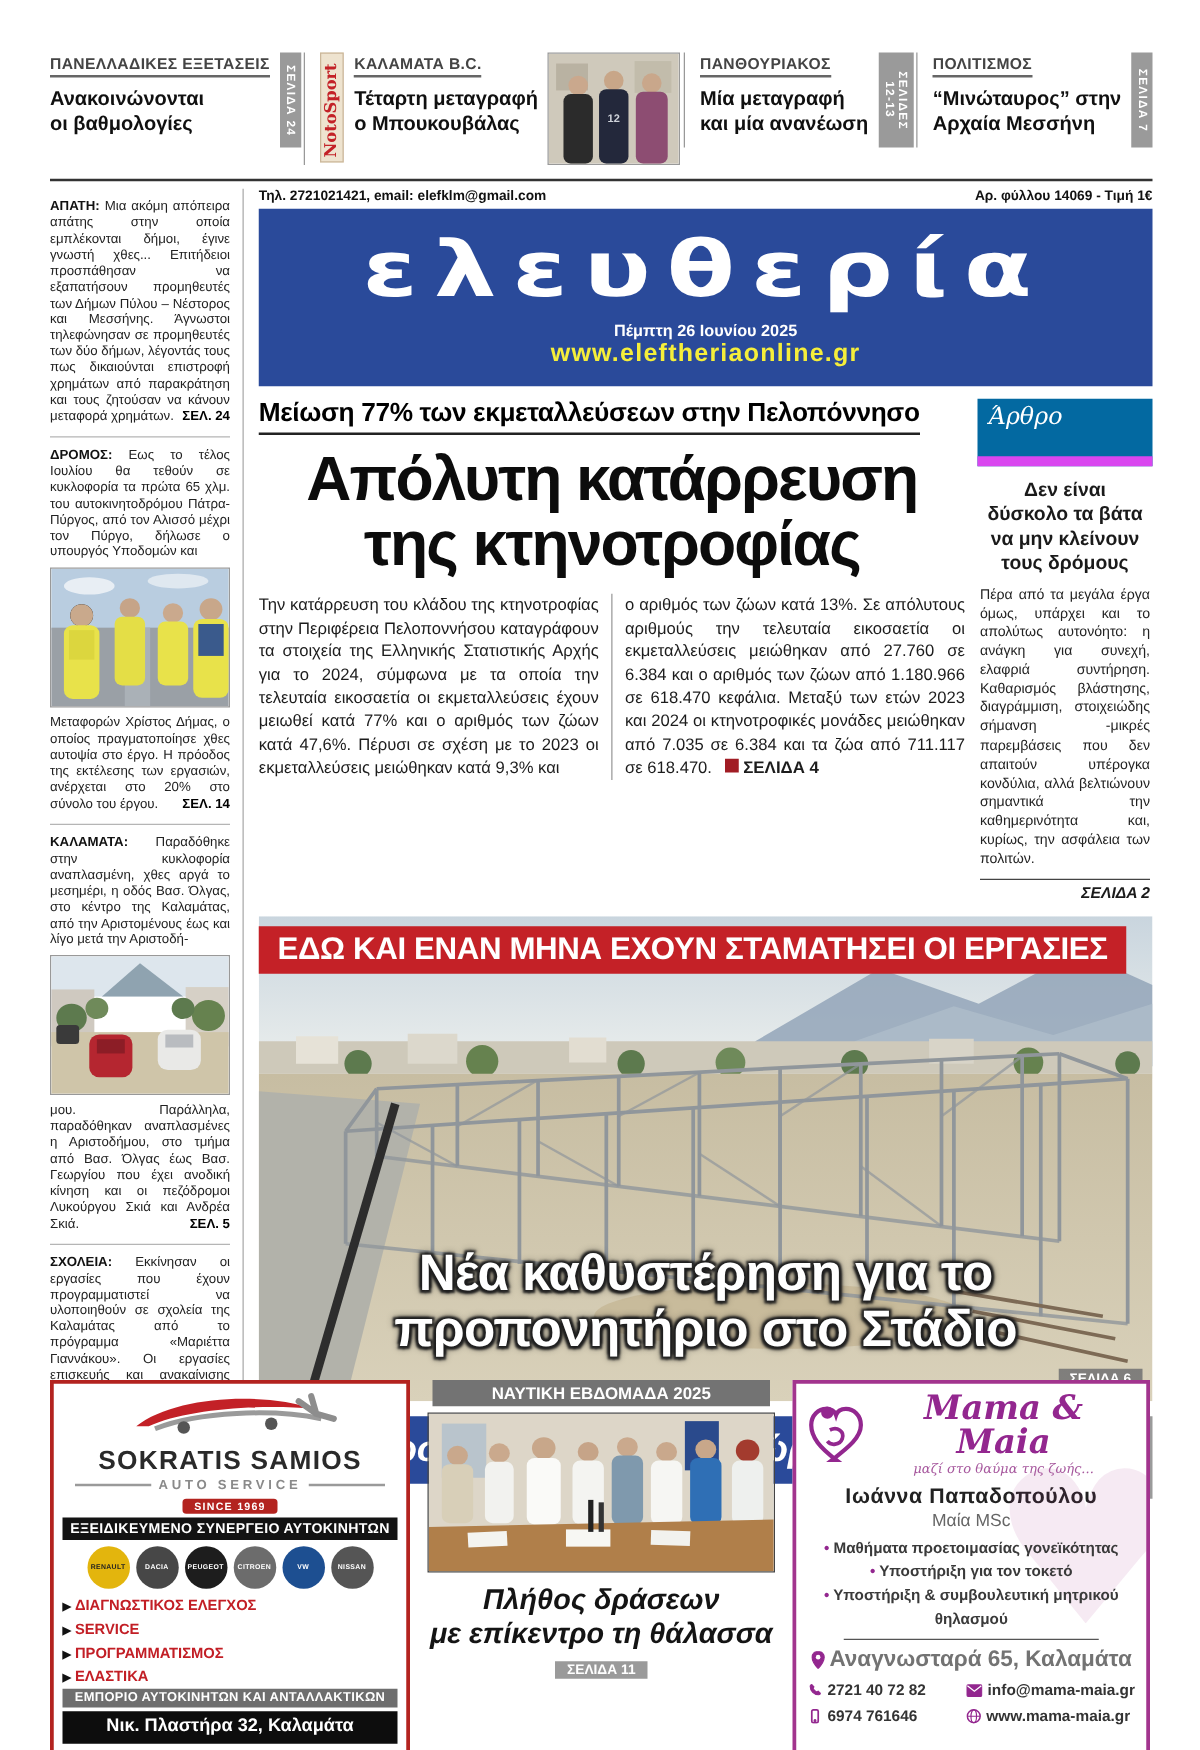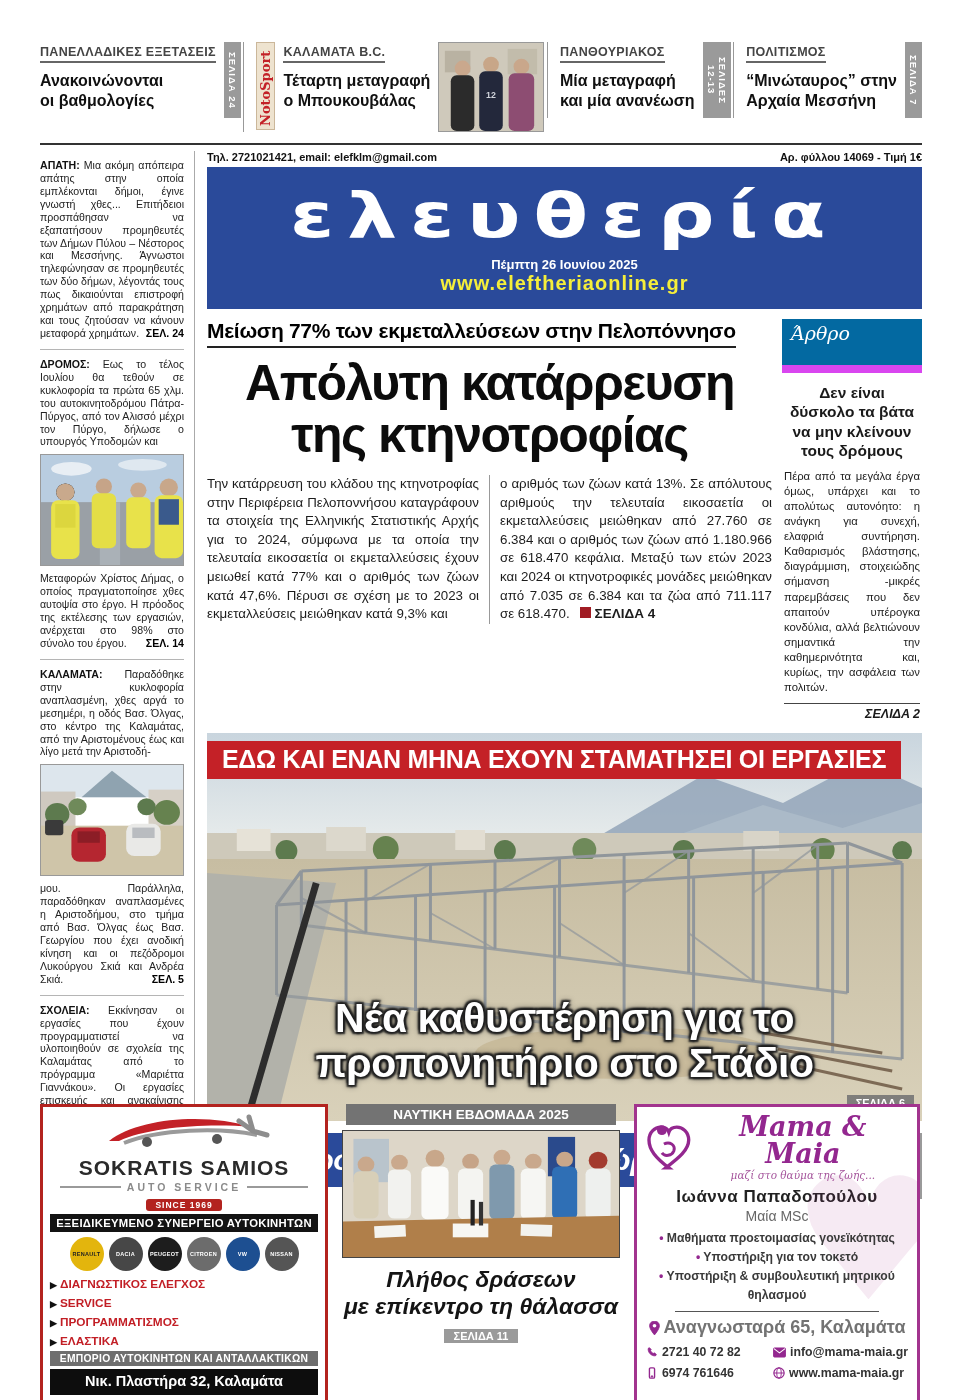--- a/index.html
+++ b/index.html
@@ -184,21 +184,21 @@
             <rect x="10" y="46" width="28" height="60" rx="7" fill="#e8e24a"></rect>
             <rect x="14" y="50" width="20" height="24" fill="#dcd63e"></rect>
           <circle cx="62" cy="32" r="8" fill="#c6a488"></circle>
             <rect x="50" y="39" width="24" height="56" rx="6" fill="#e4de46"></rect>
           <circle cx="96" cy="36" r="8" fill="#caa98d"></circle>
             <rect x="84" y="43" width="24" height="52" rx="6" fill="#e8e24a"></rect>
           <circle cx="126" cy="33" r="9" fill="#c8a78a"></circle>
             <rect x="112" y="41" width="28" height="64" rx="7" fill="#e8e24a"></rect>
             <rect x="116" y="45" width="20" height="26" fill="#3a5a8c"></rect>
         </svg>
-        <span>Μεταφορών Χρίστος Δήμας, ο οποίος πραγματοποίησε χθες αυτοψία στο έργο. Η πρόοδος της εκτέλεσης των εργασιών, ανέρχεται στο 98% στο σύνολο του έργου.</span>
+        <span>Μεταφορών Χρίστος Δήμας, ο οποίος πραγματοποίησε χθες αυτοψία στο έργο. Η πρόοδος της εκτέλεσης των εργασιών, ανέρχεται στο 20% στο σύνολο του έργου.</span>
         <span class="sb-page">ΣΕΛ. 14</span>
       </div>
       <div class="sb-item">
         <span class="sb-lead">ΚΑΛΑΜΑΤΑ:</span>
         <span>Παραδόθηκε στην κυκλοφορία αναπλασμένη, χθες αργά το μεσημέρι, η οδός Βασ. Όλγας, στο κέντρο της Καλαμάτας, από την Αριστομένους έως και λίγο μετά την Αριστοδή-</span>
         <svg class="sb-photo" viewBox="0 0 140 116" preserveAspectRatio="none">
           <rect width="140" height="34" fill="#dde6ed"></rect>
             <polygon points="40,34 70,6 104,34" fill="#8fa3b0"></polygon>
           <rect y="28" width="34" height="48" fill="#cfc9c0"></rect>
             <rect x="106" y="26" width="34" height="50" fill="#d6d0c6"></rect>

